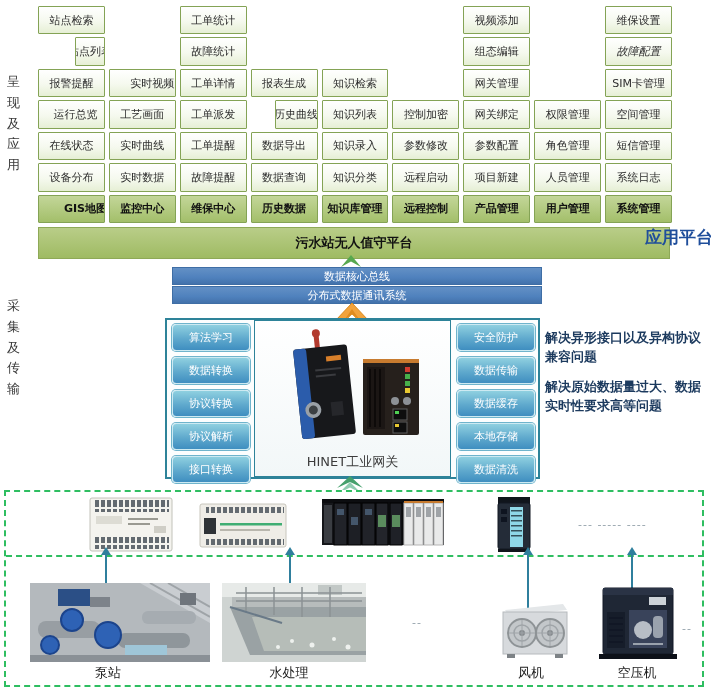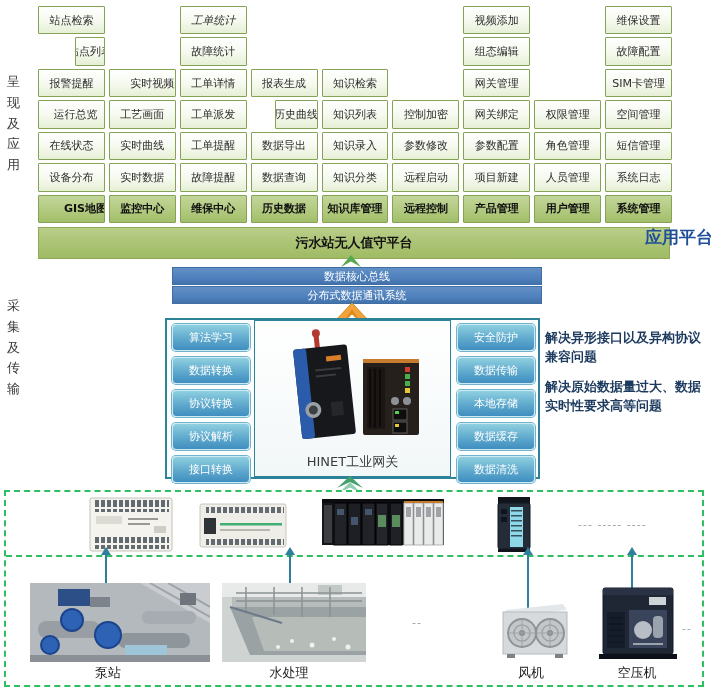--- a/index.html
+++ b/index.html
@@ -109,21 +109,21 @@
       <div class="cell item" style="grid-area: 3 / 1;">报警提醒</div>
       <div class="cell item" style="grid-area: 4 / 1; padding-left: 8px;">运行总览</div>
       <div class="cell item" style="grid-area: 5 / 1;">在线状态</div>
       <div class="cell item" style="grid-area: 6 / 1;">设备分布</div>
       <div class="cell header" style="grid-area: 7 / 1; padding-left: 28px;">GIS地图</div>
       <div class="cell item" style="grid-area: 3 / 2; padding-left: 20px;">实时视频</div>
       <div class="cell item" style="grid-area: 4 / 2;">工艺画面</div>
       <div class="cell item" style="grid-area: 5 / 2;">实时曲线</div>
       <div class="cell item" style="grid-area: 6 / 2;">实时数据</div>
       <div class="cell header" style="grid-area: 7 / 2;">监控中心</div>
-      <div class="cell item" style="grid-area: 1 / 3; font-style: italic;">工单统计</div>
+      <div class="cell item" style="grid-area: 1 / 3;">工单统计</div>
       <div class="cell item" style="grid-area: 2 / 3;">故障统计</div>
       <div class="cell item" style="grid-area: 3 / 3;">工单详情</div>
       <div class="cell item" style="grid-area: 4 / 3;">工单派发</div>
       <div class="cell item" style="grid-area: 5 / 3;">工单提醒</div>
       <div class="cell item" style="grid-area: 6 / 3;">故障提醒</div>
       <div class="cell header" style="grid-area: 7 / 3;">维保中心</div>
       <div class="cell item" style="grid-area: 3 / 4;">报表生成</div>
       <div class="cell item" style="grid-area: 4 / 4; margin-left: 24px;">历史曲线</div>
       <div class="cell item" style="grid-area: 5 / 4; font-family: Liberation Mono, monospace;">数据导出</div>
       <div class="cell item" style="grid-area: 6 / 4;">数据查询</div>
@@ -142,21 +142,21 @@
       <div class="cell item" style="grid-area: 3 / 7;">网关管理</div>
       <div class="cell item" style="grid-area: 4 / 7;">网关绑定</div>
       <div class="cell item" style="grid-area: 5 / 7;">参数配置</div>
       <div class="cell item" style="grid-area: 6 / 7;">项目新建</div>
       <div class="cell header" style="grid-area: 7 / 7;">产品管理</div>
       <div class="cell item" style="grid-area: 4 / 8;">权限管理</div>
       <div class="cell item" style="grid-area: 5 / 8;">角色管理</div>
       <div class="cell item" style="grid-area: 6 / 8;">人员管理</div>
       <div class="cell header" style="grid-area: 7 / 8;">用户管理</div>
       <div class="cell item" style="grid-area: 1 / 9;">维保设置</div>
-      <div class="cell item" style="grid-area: 2 / 9;">故障配置</div>
+      <div class="cell item" style="grid-area: 2 / 9; font-style: italic;">故障配置</div>
       <div class="cell item" style="grid-area: 3 / 9;">SIM卡管理</div>
       <div class="cell item" style="grid-area: 4 / 9;">空间管理</div>
       <div class="cell item" style="grid-area: 5 / 9;">短信管理</div>
       <div class="cell item" style="grid-area: 6 / 9;">系统日志</div>
       <div class="cell header" style="grid-area: 7 / 9;">系统管理</div>
     </div>
 
   <div class="platform-bar">污水站无人值守平台</div>
   <div class="app-tag">应用平台</div>
 
@@ -213,22 +213,22 @@
           <rect x="118" y="84" width="4" height="3" fill="#4fd053"></rect>
           <rect x="116" y="95" width="14" height="11" fill="#0e0e0e" stroke="#5c5c5c"></rect>
           <rect x="118" y="97" width="4" height="3" fill="#e8c831"></rect>
         </g>
       </svg>
       <div class="gw-label">HINET工业网关</div>
     </div>
     <div class="fn-col right">
         <div class="fn-btn">安全防护</div>
         <div class="fn-btn">数据传输</div>
+        <div class="fn-btn">数据缓存</div>
         <div class="fn-btn">本地存储</div>
-        <div class="fn-btn">数据缓存</div>
         <div class="fn-btn">数据清洗</div>
       </div>
   </div>
 
   <svg class="abs" style="left:337px;top:476px;" width="26" height="17" viewBox="0 0 26 17">
     <path d="M13 0 L26 12 L13 6 L0 12 Z" fill="#45a06c"></path>
     <path d="M13 6 L24 17 L13 11.5 L2 17 Z" fill="#8fccb0"></path>
   </svg>
 
   <div class="note" style="top:329px;">解决异形接口以及异构协议兼容问题</div>

